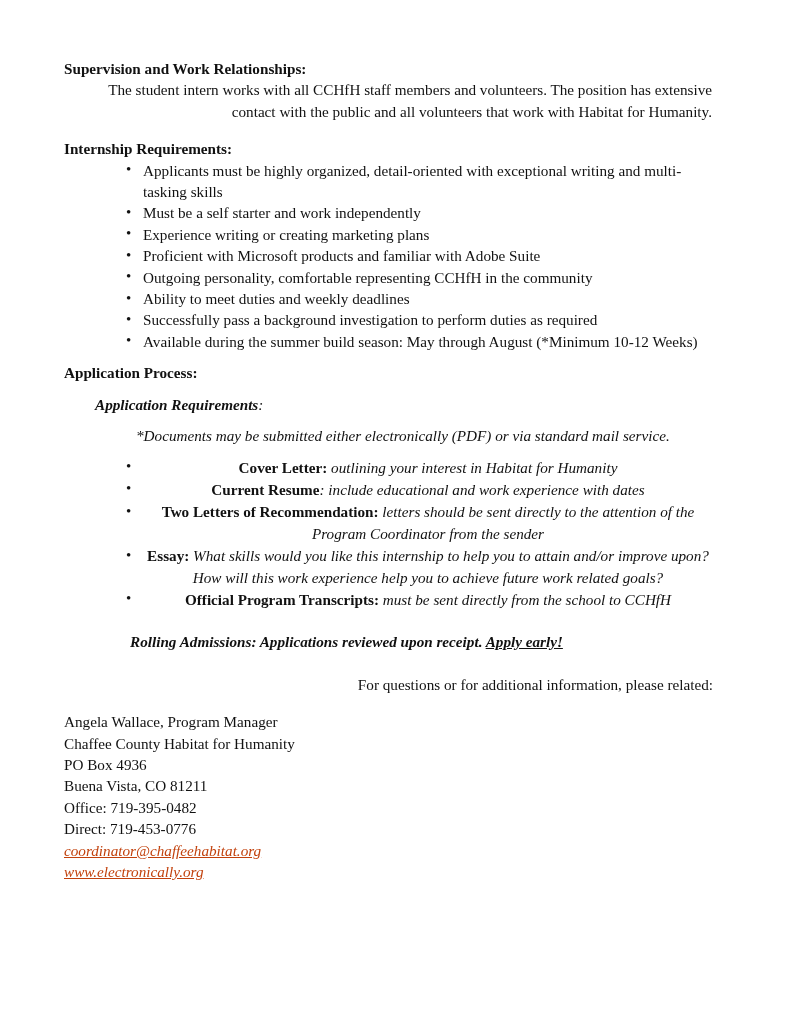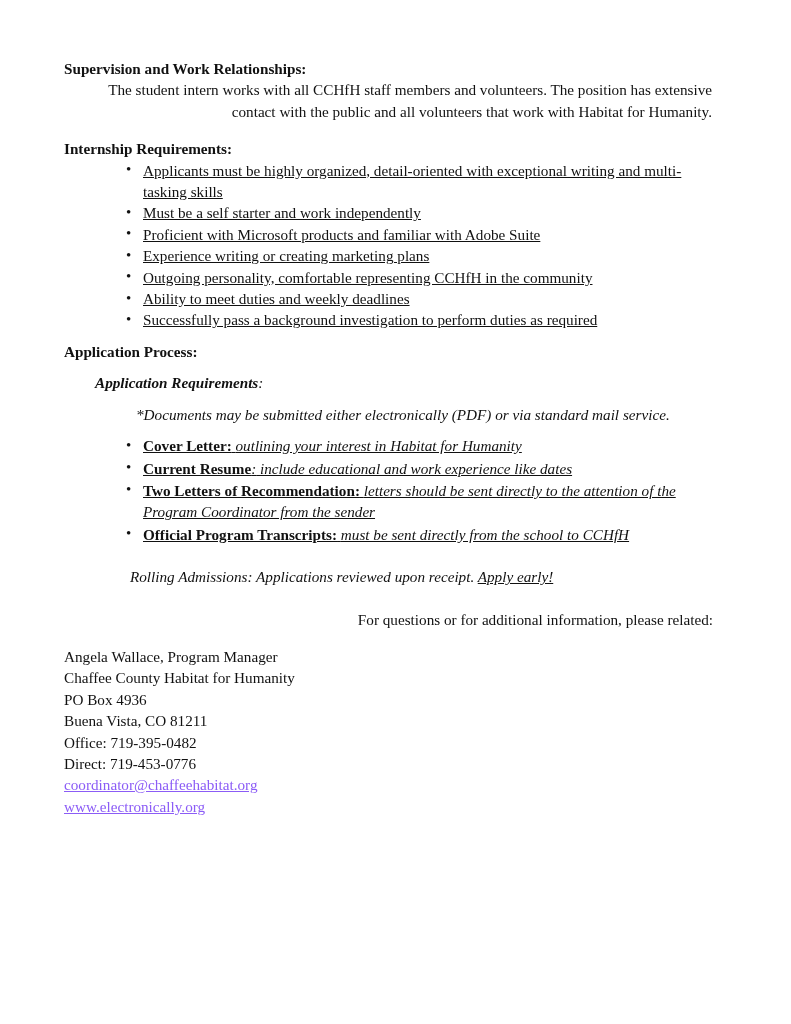--- a/index.html
+++ b/index.html
@@ -48,89 +48,92 @@
   ul.bullets {
     list-style: none;
     margin: 0;
     padding: 0;
   }
   ul.bullets > li {
     position: relative;
     padding-left: 17px;
     margin: 0 0 0 62px;
     text-indent: 0;
-    text-decoration: underline;
   }
   ul.bullets > li::before {
     content: "\2022";
     position: absolute;
     left: 0;
     top: -0.5px;
     font-size: 15px;
     line-height: 21.4px;
   }
   ul.bullets.req > li { margin-left: 62px; }
   ul.bullets.req > li + li { margin-top: 0px; }
 
   
   ul.bullets.appreq > li {
     margin-left: 62px;
     margin-bottom: 1px;
+    text-align: center;
   }
 
   
   .i { font-style: italic; }
   .b { font-weight: bold; }
   .u { text-decoration: underline; }
 
   .sub-head {
     margin: 0 0 0 31px;
     font-weight: bold;
     font-style: italic;
   }
   .note-line {
     margin: 0 0 0 72px;
     font-style: italic;
   }
   .deadline-line {
     margin: 0 0 0 66px;
     font-style: italic;
+    font-weight: bold;
   }
 
   .contact-block { margin: 0; }
   .contact-line { margin: 0; }
 
   a.link {
-    color: #8b5cf6;
+    color: #c2410c;
     text-decoration: underline;
+    font-style: italic;
   }
   .w-main { max-width: 648px; }
   .w-bullet { max-width: 586px; }
 </style>
 </head>
 <body>
 
 <div class="page">
   <div class="doc">
 
     <p class="h-bold">Supervision and Work Relationships:</p>
     <p class="para w-main">The student intern works with all CCHfH staff members and volunteers. The position has extensive contact with the public and all volunteers that work with Habitat for Humanity.</p>
 
     <div class="gap-md"></div>
 
     <p class="h-bold">Internship Requirements:</p>
 
     <ul class="bullets req">
       <li class="w-bullet">Applicants must be highly organized, detail-oriented with exceptional writing and multi-tasking skills</li>
       <li class="w-bullet">Must be a self starter and work independently</li>
+      <li class="w-bullet">Experience writing or creating marketing plans</li>
       <li class="w-bullet">Proficient with Microsoft products and familiar with Adobe Suite</li>
-      <li class="w-bullet">Experience writing or creating marketing plans</li>
       <li class="w-bullet">Outgoing personality, comfortable representing CCHfH in the community</li>
       <li class="w-bullet">Ability to meet duties and weekly deadlines</li>
       <li class="w-bullet">Successfully pass a background investigation to perform duties as required</li>
+      <li class="w-bullet">Available during the summer build season: May through August (*Minimum 10-12 Weeks)</li>
     </ul>
 
     <div class="gap-sm"></div>
 
     <p class="h-bold">Application Process:</p>
 
     <div class="gap-sm"></div>
 
     <p class="sub-head"><span>Application Requirements</span><span class="i" style="font-weight:normal">:</span></p>
 
@@ -140,25 +143,29 @@
 
     <div class="gap-sm"></div>
 
     <ul class="bullets appreq">
       <li class="w-bullet">
         <span class="b">Cover Letter:</span>
         <span class="i">outlining your interest in Habitat for Humanity</span>
       </li>
       <li class="w-bullet">
         <span class="b">Current Resume</span><span class="i">:</span>
-        <span class="i">include educational and work experience like dates</span>
+        <span class="i">include educational and work experience with dates</span>
       </li>
       <li class="w-bullet">
         <span class="b">Two Letters of Recommendation:</span>
         <span class="i">letters should be sent directly to the attention of the Program Coordinator from the sender</span>
+      </li>
+      <li class="w-bullet">
+        <span class="b">Essay:</span>
+        <span class="i">What skills would you like this internship to help you to attain and/or improve upon? How will this work experience help you to achieve future work related goals?</span>
       </li>
       <li class="w-bullet">
         <span class="b">Official Program Transcripts:</span>
         <span class="i">must be sent directly from the school to CCHfH</span>
       </li>
     </ul>
 
     <div class="gap-sm"></div>
 
 

